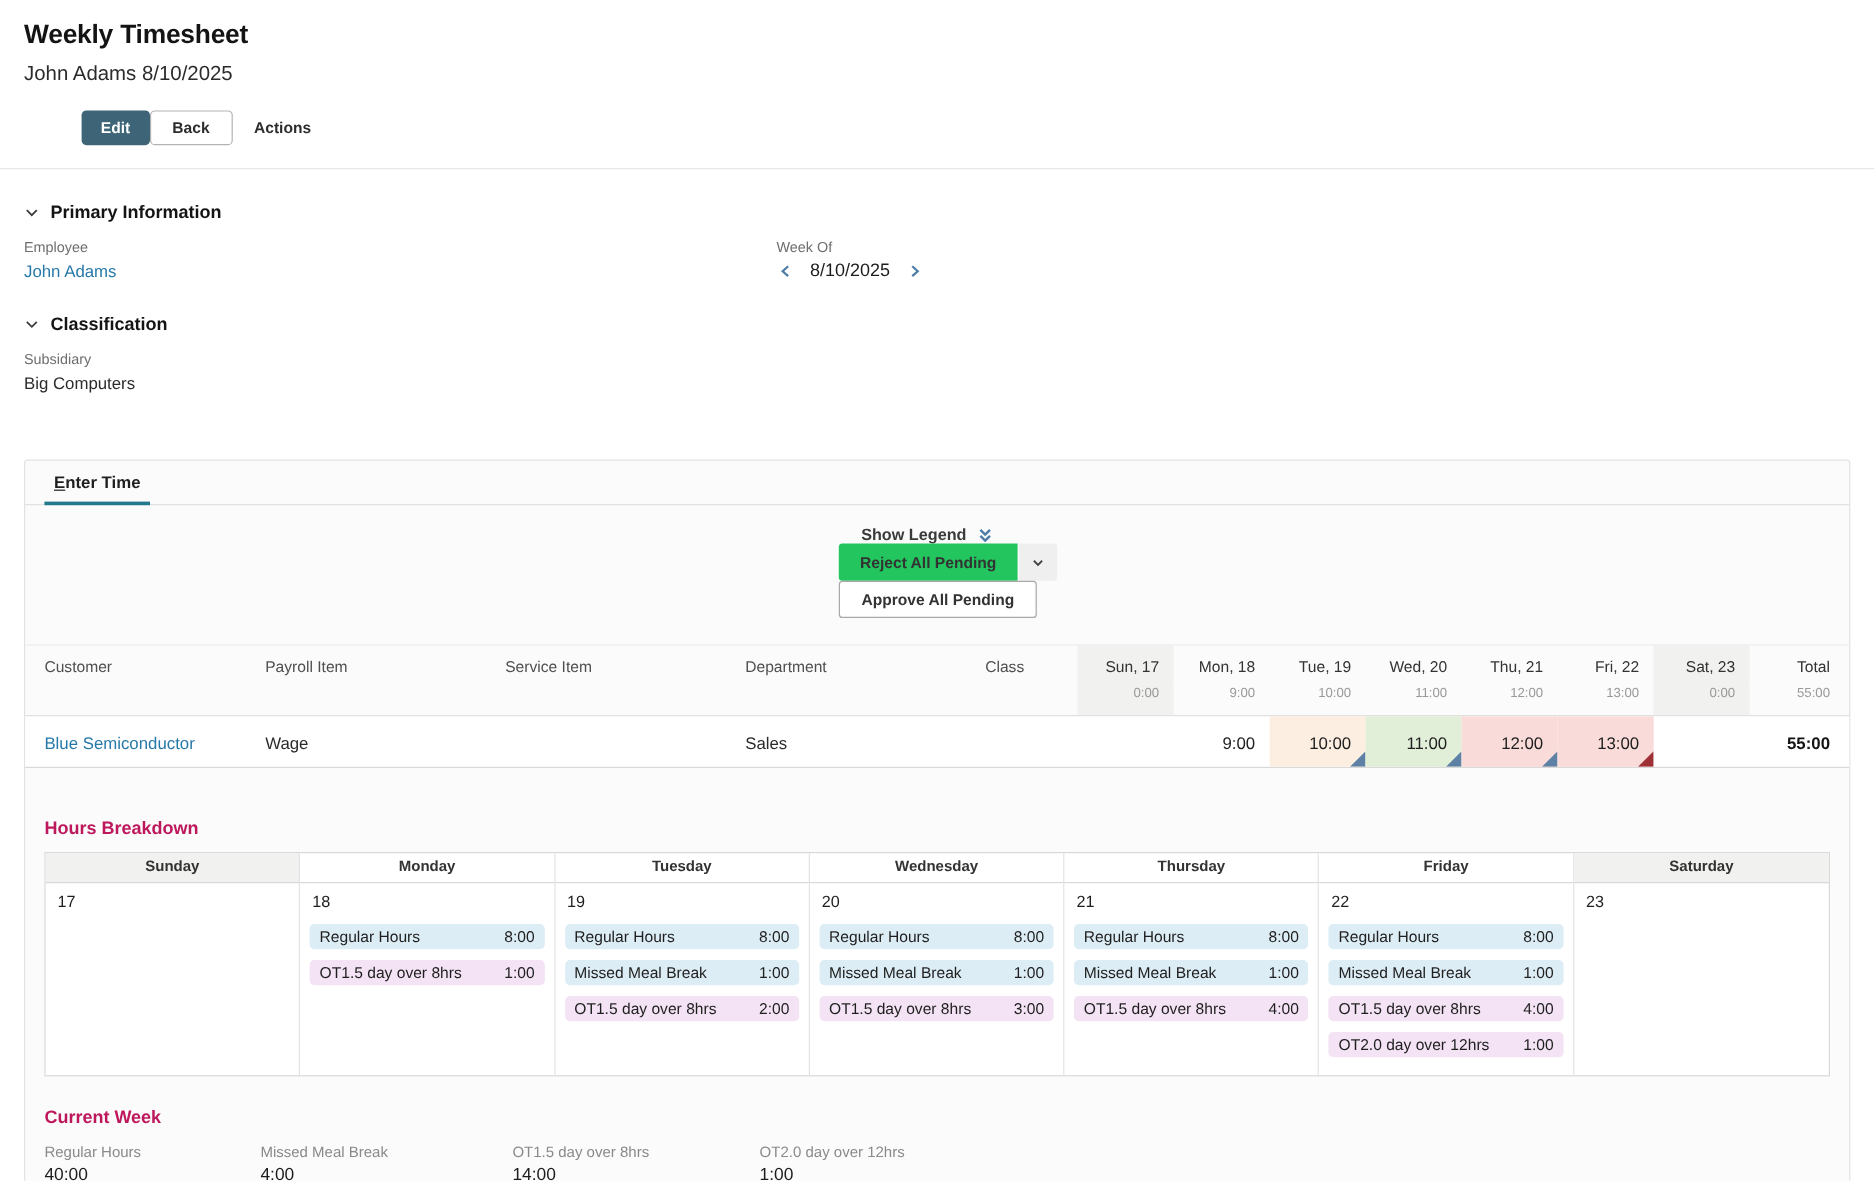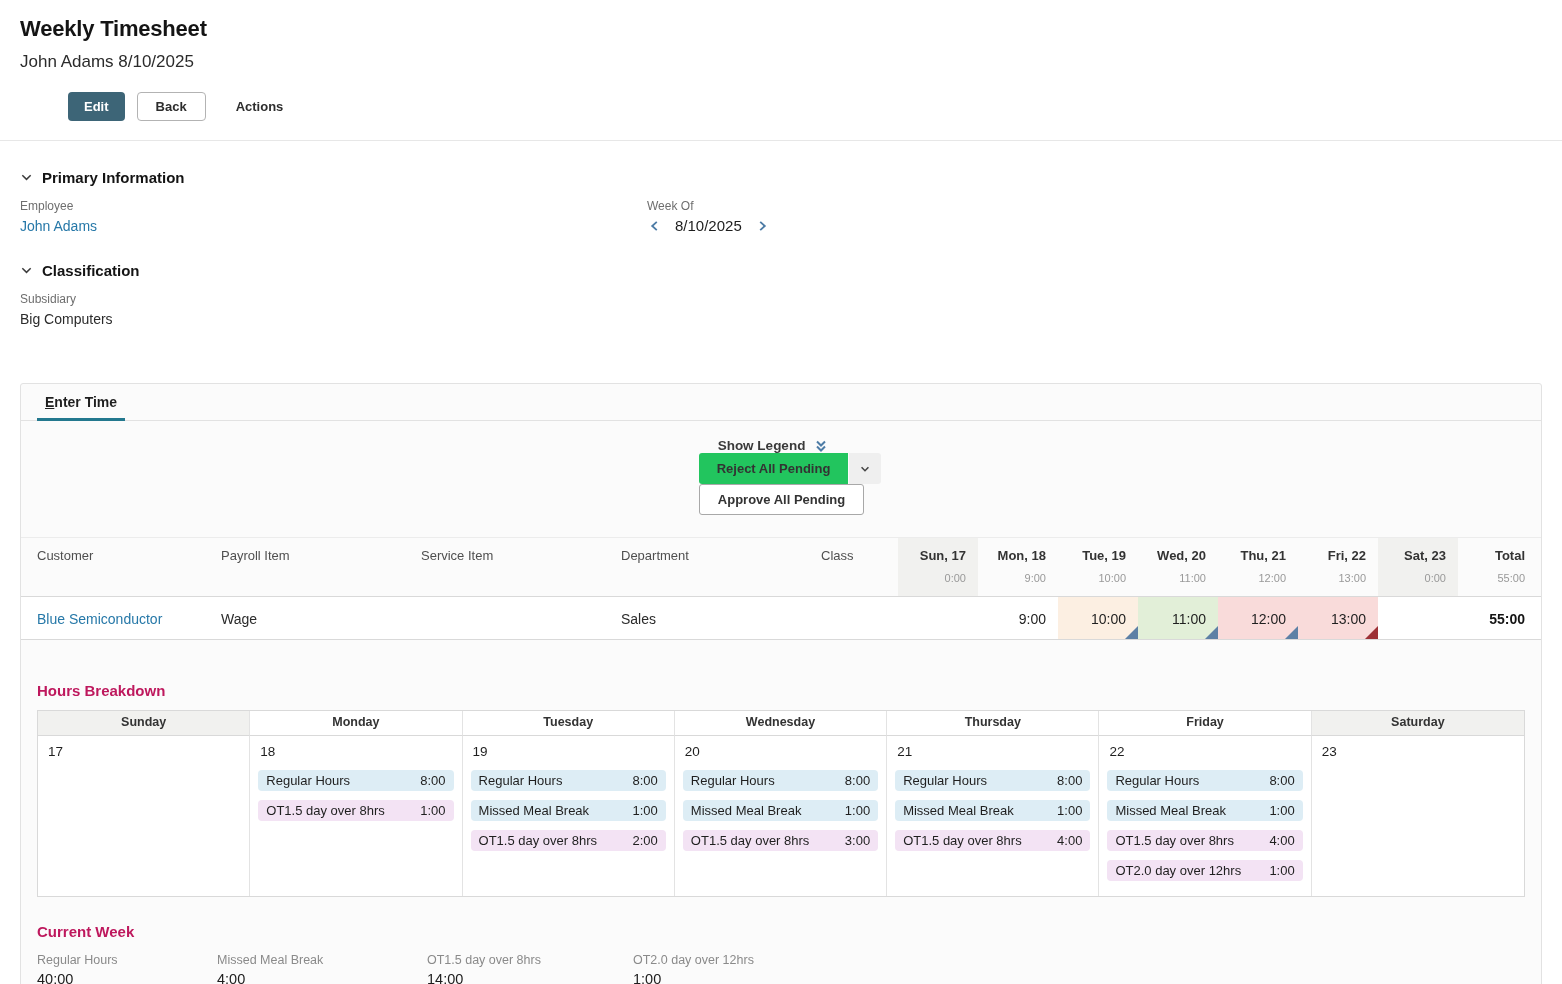--- a/index.html
+++ b/index.html
@@ -2,21 +2,21 @@
 <html style="--accent: #3d6577; --tab-underline: #23788e; --link: #2678a8; --chevron-blue: #4d7ca6; --cell-peach: #fcefe2; --cell-green: #e2efd8; --cell-pink: #f9dbda; --flag-blue: #5d80a5; --flag-red: #9d3136; --entry-blue: #ddedf5; --entry-purple: #f3e3f4; --weekend: #f1f1ef;"><head>
 <meta charset="utf-8">
 <style>
   * { margin:0; padding:0; box-sizing:border-box; }
   html,body { width:1562px; height:984px; background:#fff; font-family:"Liberation Sans","DejaVu Sans",sans-serif; color:#222; overflow:hidden; }
 
   
   .page-header { padding:16px 20px 0 20px; }
   .page-title { font-size:22px; font-weight:700; color:#141414; letter-spacing:-0.2px; }
   .page-subtitle { margin-top:10px; font-size:17px; color:#2b2b2b; }
-  .btn-row { margin-top:20px; display:flex; align-items:center; gap:12px;padding-left:48px; }
+  .btn-row { margin-top:20px; display:flex; align-items:center; gap:0;padding-left:48px; }
   .btn { height:29px; font-size:13px; cursor:pointer; font-family:inherit; }
   .btn-primary { background:var(--accent); color:#fff; border:none; border-radius:4px; padding:0 16px; font-weight:700; }
   .btn-secondary { background:#fff; border:1px solid #b3b3b3; border-radius:4px; padding:0 18px; font-weight:600; color:#2d2d2d; }
   .btn-text { background:none; border:none; padding:0 12px; margin-left:6px; font-weight:600; color:#2d2d2d; }
   .divider { margin-top:19px; border-bottom:1px solid #e7e7e7; }
 
   
   .info-section { padding-left:20px; }
   .section-header { display:flex; align-items:center; gap:9px; margin-top:28px; cursor:pointer; }
   .section-title { font-size:15px; font-weight:700; color:#141414; }
@@ -46,21 +46,21 @@
 
   
   .grid { display:grid; grid-template-columns:200px 200px 200px 200px 77px repeat(7,80px) minmax(0,1fr); }
   .grid-h1 { margin-top:22px; border-top:1px solid #ececec; }
   .grid-h2 { border-bottom:1px solid #d9d9d9; }
   .grid-data { background:#fff; border-bottom:1px solid #d9d9d9; height:43px; }
   .gcell { position:relative; overflow:hidden; }
   .col-h { font-size:13px; color:#4f4f4f; padding-top:10px; }
   .col-h:first-child, .lcell:first-child { padding-left:16px; }
   .num { text-align:right; padding-right:12px; }
-  .day-h { padding-top:10px; font-weight:700; font-size:13px; color:#333; height:29px; }
+  .day-h { padding-top:10px; font-weight:400; font-size:13px; color:#333; height:29px; }
   .sub { padding-top:5px; padding-bottom:12px; color:#999; font-size:11px; }
   .weekend { background:var(--weekend); }
   .total-h, .total-sub, .total-cell { padding-right:16px; }
   .lcell { font-size:14px; color:#2b2b2b; padding-top:14px; }
   .dcell { font-size:14px; color:#1f1f1f; padding-top:14px; }
   .total-cell { font-weight:700; color:#141414; }
   .flag { position:absolute; right:0; bottom:0; width:0; height:0; border-left:13px solid transparent; border-bottom:13px solid transparent; }
 
   
   .panel h3 { font-size:15px; font-weight:700; color:#be185d; margin:42px 16px 0 16px; }

